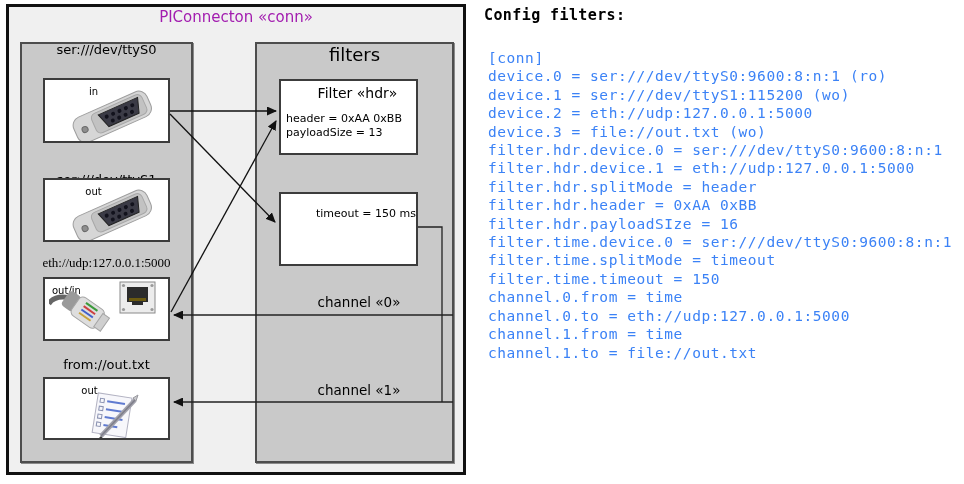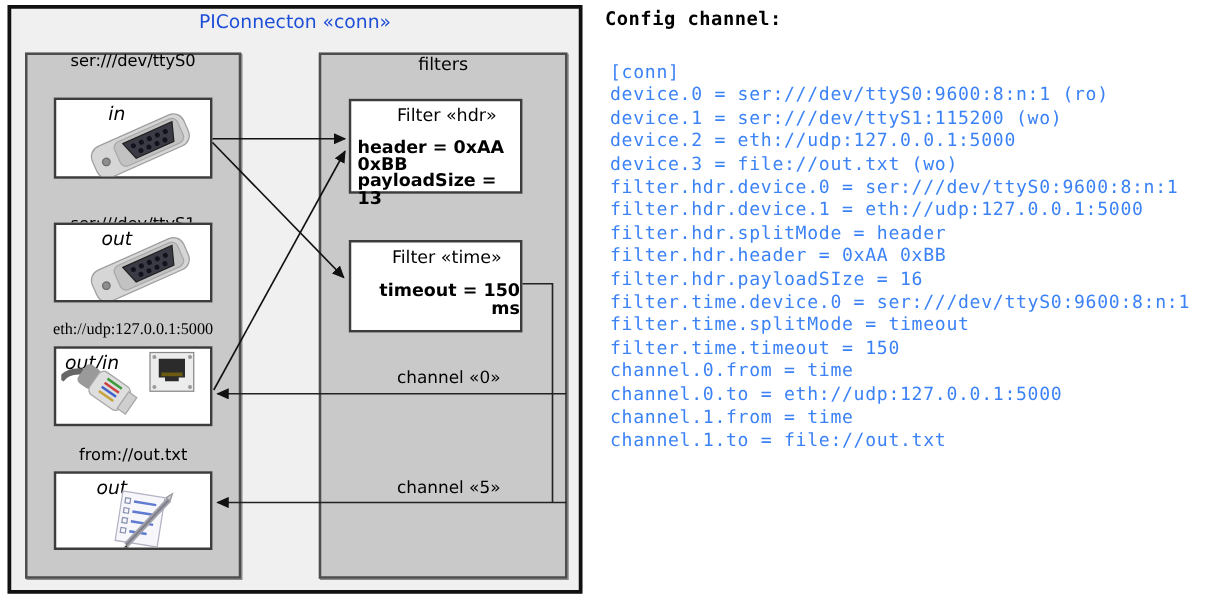--- a/index.html
+++ b/index.html
@@ -8,43 +8,43 @@
     font-family:"DejaVu Sans", sans-serif;color:#000;overflow:hidden;
   }
   .abs{position:absolute;}
   
   .outer{
     left:6px;top:4px;width:460px;height:471px;box-sizing:border-box;
     background:#f0f0f0;border:3px solid #111;
   }
   .diagram-title{
     left:6px;top:8px;width:460px;text-align:center;
-    font-size:15px;color:#1d4ed8;
+    font-size:15px;color:#a21caf;
   }
   .panel{
     box-sizing:border-box;background:#c9c9c9;border:2px solid #4d4d4d;
     box-shadow:1px 1px 0 #8a8a8a;
   }
   .devices-panel{left:20px;top:42px;width:173px;height:421px;}
   .filters-panel{left:255px;top:42px;width:199px;height:421px;}
-  .filters-title{left:255px;top:44px;width:199px;text-align:center;font-size:14px;}
+  .filters-title{left:255px;top:44px;width:199px;text-align:center;font-size:18px;}
   .dev-label{left:20px;width:173px;text-align:center;font-size:13px;}
   .dev-box{
     left:43px;width:127px;box-sizing:border-box;background:#ffffff;
     border:2px solid #3c3c3c;overflow:hidden;
   }
-  .dev-dir{font-size:15px;line-height:17px;margin-top:3px;text-align:center;font-style:italic;}
+  .dev-dir{font-size:10px;line-height:17px;margin-top:3px;text-align:center;}
   .dev-dir.left{text-align:left;padding-left:7px;}
   .dev-dir.shift{padding-right:34px;}
   .filter-box{
     left:279px;width:139px;box-sizing:border-box;background:#ffffff;
     border:2px solid #3c3c3c;
   }
   .filter-title{text-align:center;font-size:14px;margin-top:4px;padding-left:18px;}
-  .filter-param{font-size:14px;line-height:13.5px;padding-left:5px;font-weight:bold;}
+  .filter-param{font-size:11px;line-height:13.5px;padding-left:5px;}
   .chan-label{left:300px;width:118px;text-align:center;font-size:13.5px;}
   
   .config-heading{
     left:484px;top:6px;font-family:"DejaVu Sans Mono", monospace;
     font-size:15px;letter-spacing:0.4px;font-weight:bold;
   }
   .config-body{
     left:484px;top:45px;margin:4px;
     font-family:"DejaVu Sans Mono", monospace;font-size:14.5px;
     line-height:18.4px;letter-spacing:0.55px;white-space:pre;color:#3b82f6;
@@ -156,26 +156,25 @@
   </svg>
 </div>
 
 <div class="abs filter-box" style="top:79px;height:76px;">
   <div class="filter-title">Filter «hdr»</div>
   <div class="filter-param" style="margin-top:11px;">header = 0xAA 0xBB</div>
   <div class="filter-param">payloadSize = 13</div>
 </div>
 
 <div class="abs filter-box" style="top:192px;height:74px;">
-  <div class="filter-title">Filter «time»</div>
   <div class="filter-param" style="margin-top:13px;text-align:right;">timeout = 150 ms</div>
 </div>
 
 <div class="abs chan-label" style="top:294px;">channel «0»</div>
-<div class="abs chan-label" style="top:382px;">channel «5»</div>
+<div class="abs chan-label" style="top:382px;">channel «1»</div>
 
 <svg class="abs overlay" width="964" height="484" viewBox="0 0 964 484">
   <defs>
     <marker id="ah" markerWidth="11" markerHeight="9" refX="9" refY="4.5" orient="auto" markerUnits="userSpaceOnUse">
       <path d="M0,0 L10,4.5 L0,9 z" fill="#111"></path>
     </marker>
   </defs>
 
   <line x1="170" y1="111" x2="276" y2="111" stroke="#111" stroke-width="1.3" marker-end="url(#ah)"></line>
 
@@ -183,21 +182,21 @@
 
   <line x1="171" y1="312" x2="276" y2="121" stroke="#111" stroke-width="1.3" marker-end="url(#ah)"></line>
 
   <path d="M418,227 L442,227 L442,402" stroke="#222" stroke-width="1.3" fill="none"></path>
 
   <line x1="453" y1="315" x2="174" y2="315" stroke="#222" stroke-width="1.3" marker-end="url(#ah)"></line>
 
   <line x1="453" y1="402" x2="174" y2="402" stroke="#222" stroke-width="1.3" marker-end="url(#ah)"></line>
 </svg>
 
-<div class="abs config-heading">Config channel:</div>
+<div class="abs config-heading">Config filters:</div>
 <pre class="abs config-body">[conn]
 device.0 = ser:///dev/ttyS0:9600:8:n:1 (ro)
 device.1 = ser:///dev/ttyS1:115200 (wo)
 device.2 = eth://udp:127.0.0.1:5000
 device.3 = file://out.txt (wo)
 filter.hdr.device.0 = ser:///dev/ttyS0:9600:8:n:1
 filter.hdr.device.1 = eth://udp:127.0.0.1:5000
 filter.hdr.splitMode = header
 filter.hdr.header = 0xAA 0xBB
 filter.hdr.payloadSIze = 16

